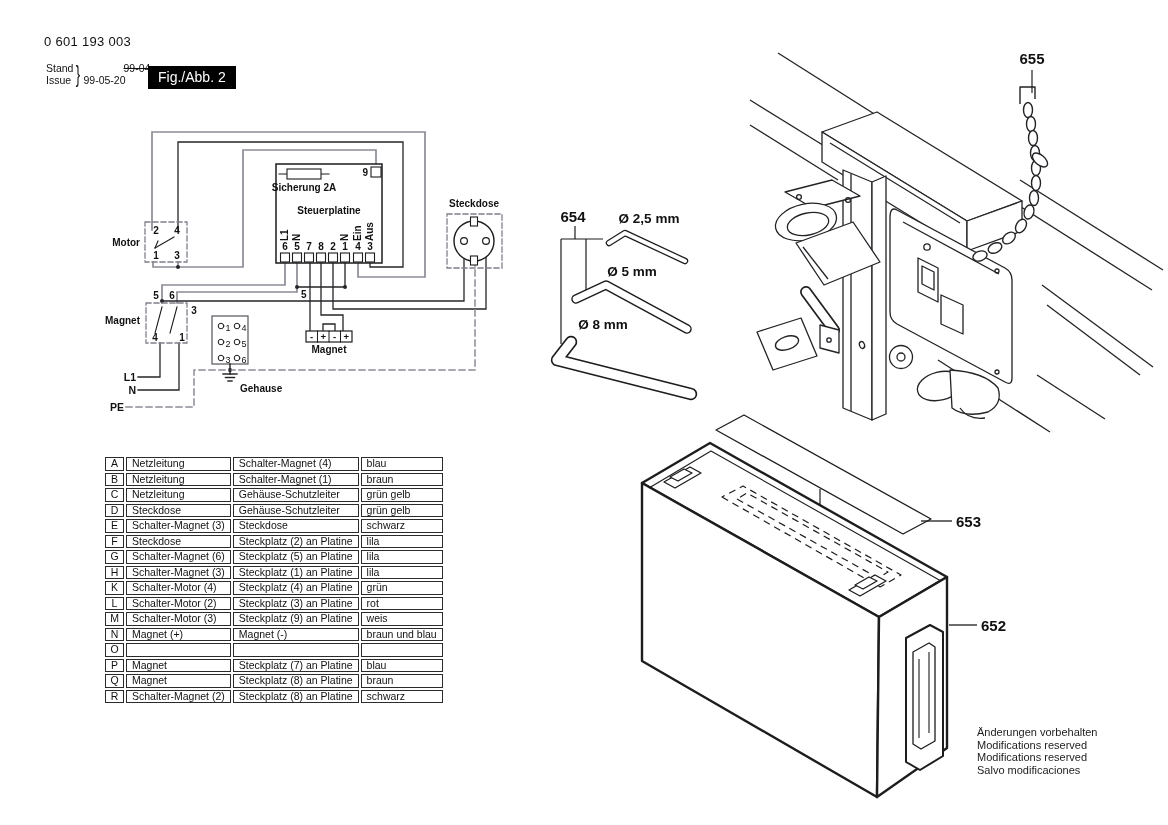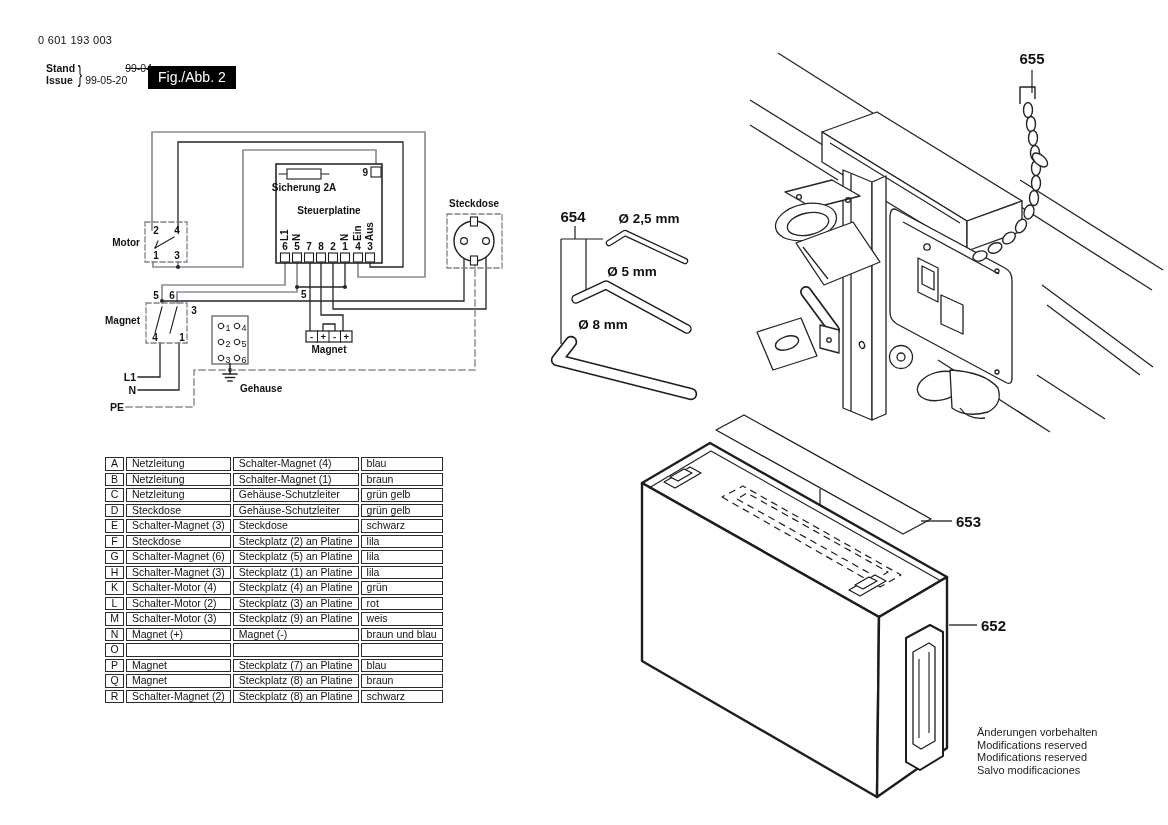--- a/index.html
+++ b/index.html
@@ -1,22 +1,22 @@
 <!DOCTYPE html>
 <html><head>
 <meta charset="utf-8">
 <style>
   html,body{margin:0;padding:0;background:#e8e8e8;}
   .page{position:relative;width:1168px;height:825px;background:#ffffff;overflow:hidden;
         font-family:"Liberation Sans","DejaVu Sans",sans-serif;color:#111;}
   .abs{position:absolute;}
   
-  .partno{left:38px;top:34px;font-size:11px;letter-spacing:.3px;}
+  .partno{left:44px;top:34px;font-size:13px;letter-spacing:.3px;}
   .standissue{left:46px;top:62px;display:flex;align-items:center;font-size:10.5px;line-height:12px;}
-  .si-labels div{text-align:left;font-weight:bold;}
+  .si-labels div{text-align:left;}
   .si-brace{font-size:24px;font-weight:400;transform:scaleX(.55);margin:0 1px;}
   .si-dates div{text-align:left;}
   .si-old{text-decoration:line-through;padding-left:40px;}
   .figbox{left:148px;top:66px;background:#000;color:#fff;font-weight:normal;font-size:14px;
           padding:3px 10px 4px 10px;}
   
   .wire-table{left:103px;top:455px;border-collapse:separate;border-spacing:2px;font-size:10.5px;}
   .wire-table td{border:1px solid #2b2b2b;background:#fff;padding:0 5px;height:11.5px;line-height:11.5px;
                  white-space:nowrap;}
   .wire-table td.rl{width:13px;text-align:center;padding:0 2px;}

